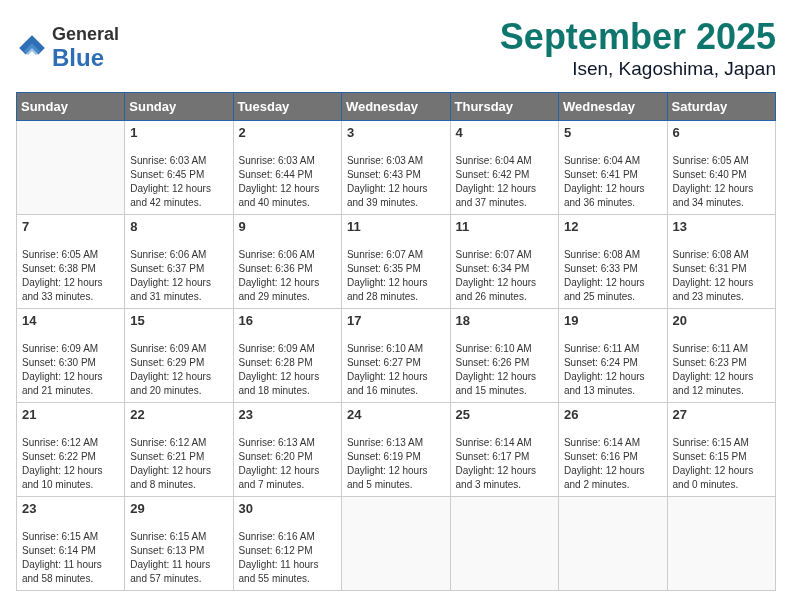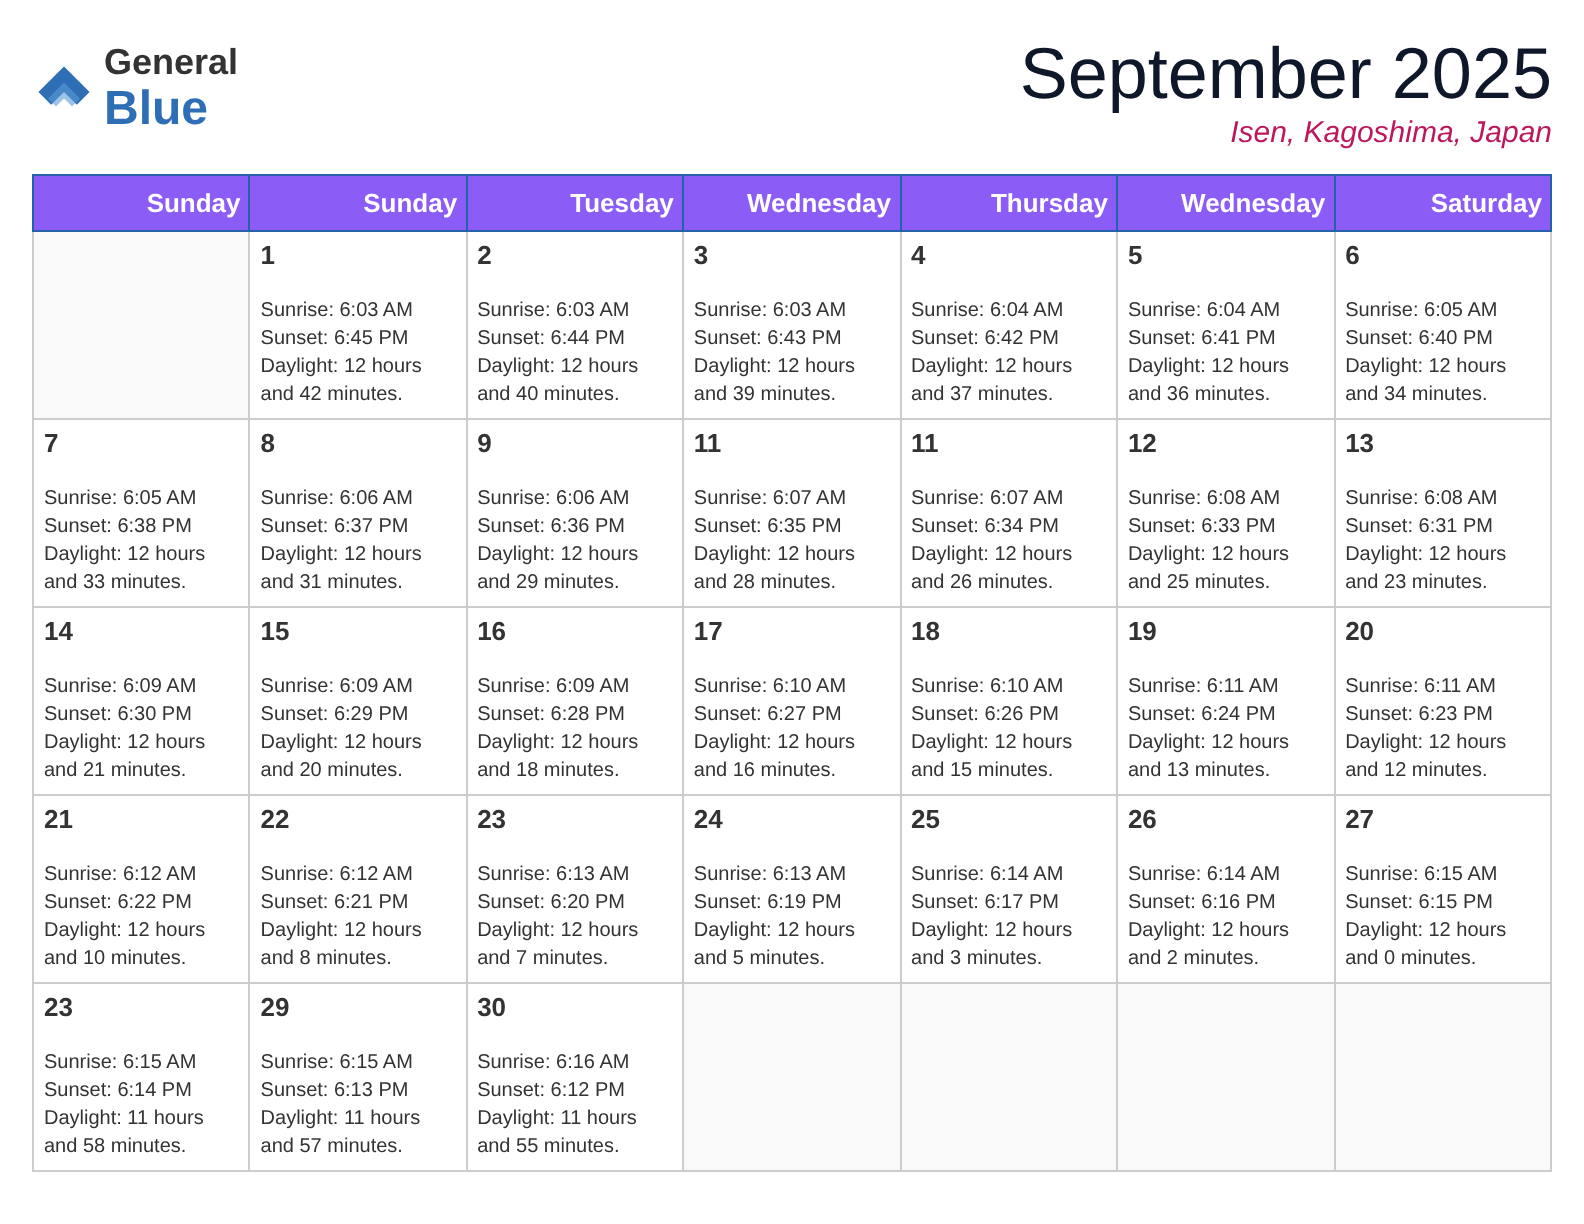--- a/index.html
+++ b/index.html
@@ -38,40 +38,39 @@
     }
     .logo-icon {
       width: 32px;
       height: 32px;
     }
     .title-block {
       text-align: right;
     }
     .cal-title {
       font-size: 36px;
-      font-weight: normal;
+      font-weight: bold;
+      color: #0f766e;
+    }
+    .cal-subtitle {
+      font-size: 19px;
       color: #0f172a;
-    }
-    .cal-subtitle {
-      font-size: 15px;
-      color: #be185d;
-      font-style: italic;
     }
     .calendar {
       width: 100%;
       border-collapse: collapse;
       border: 1px solid #ccc;
     }
     .calendar th {
-      background: #8b5cf6;
+      background: #737373;
       color: #fff;
       font-size: 13px;
       font-weight: bold;
       padding: 6px 4px;
-      text-align: right;
+      text-align: left;
       border: 1px solid #2563a8;
     }
     .calendar td {
       width: 109px;
       vertical-align: top;
       padding: 4px 5px;
       border: 1px solid #ccc;
       font-size: 10.5px;
       color: #333;
       height: 90px;

